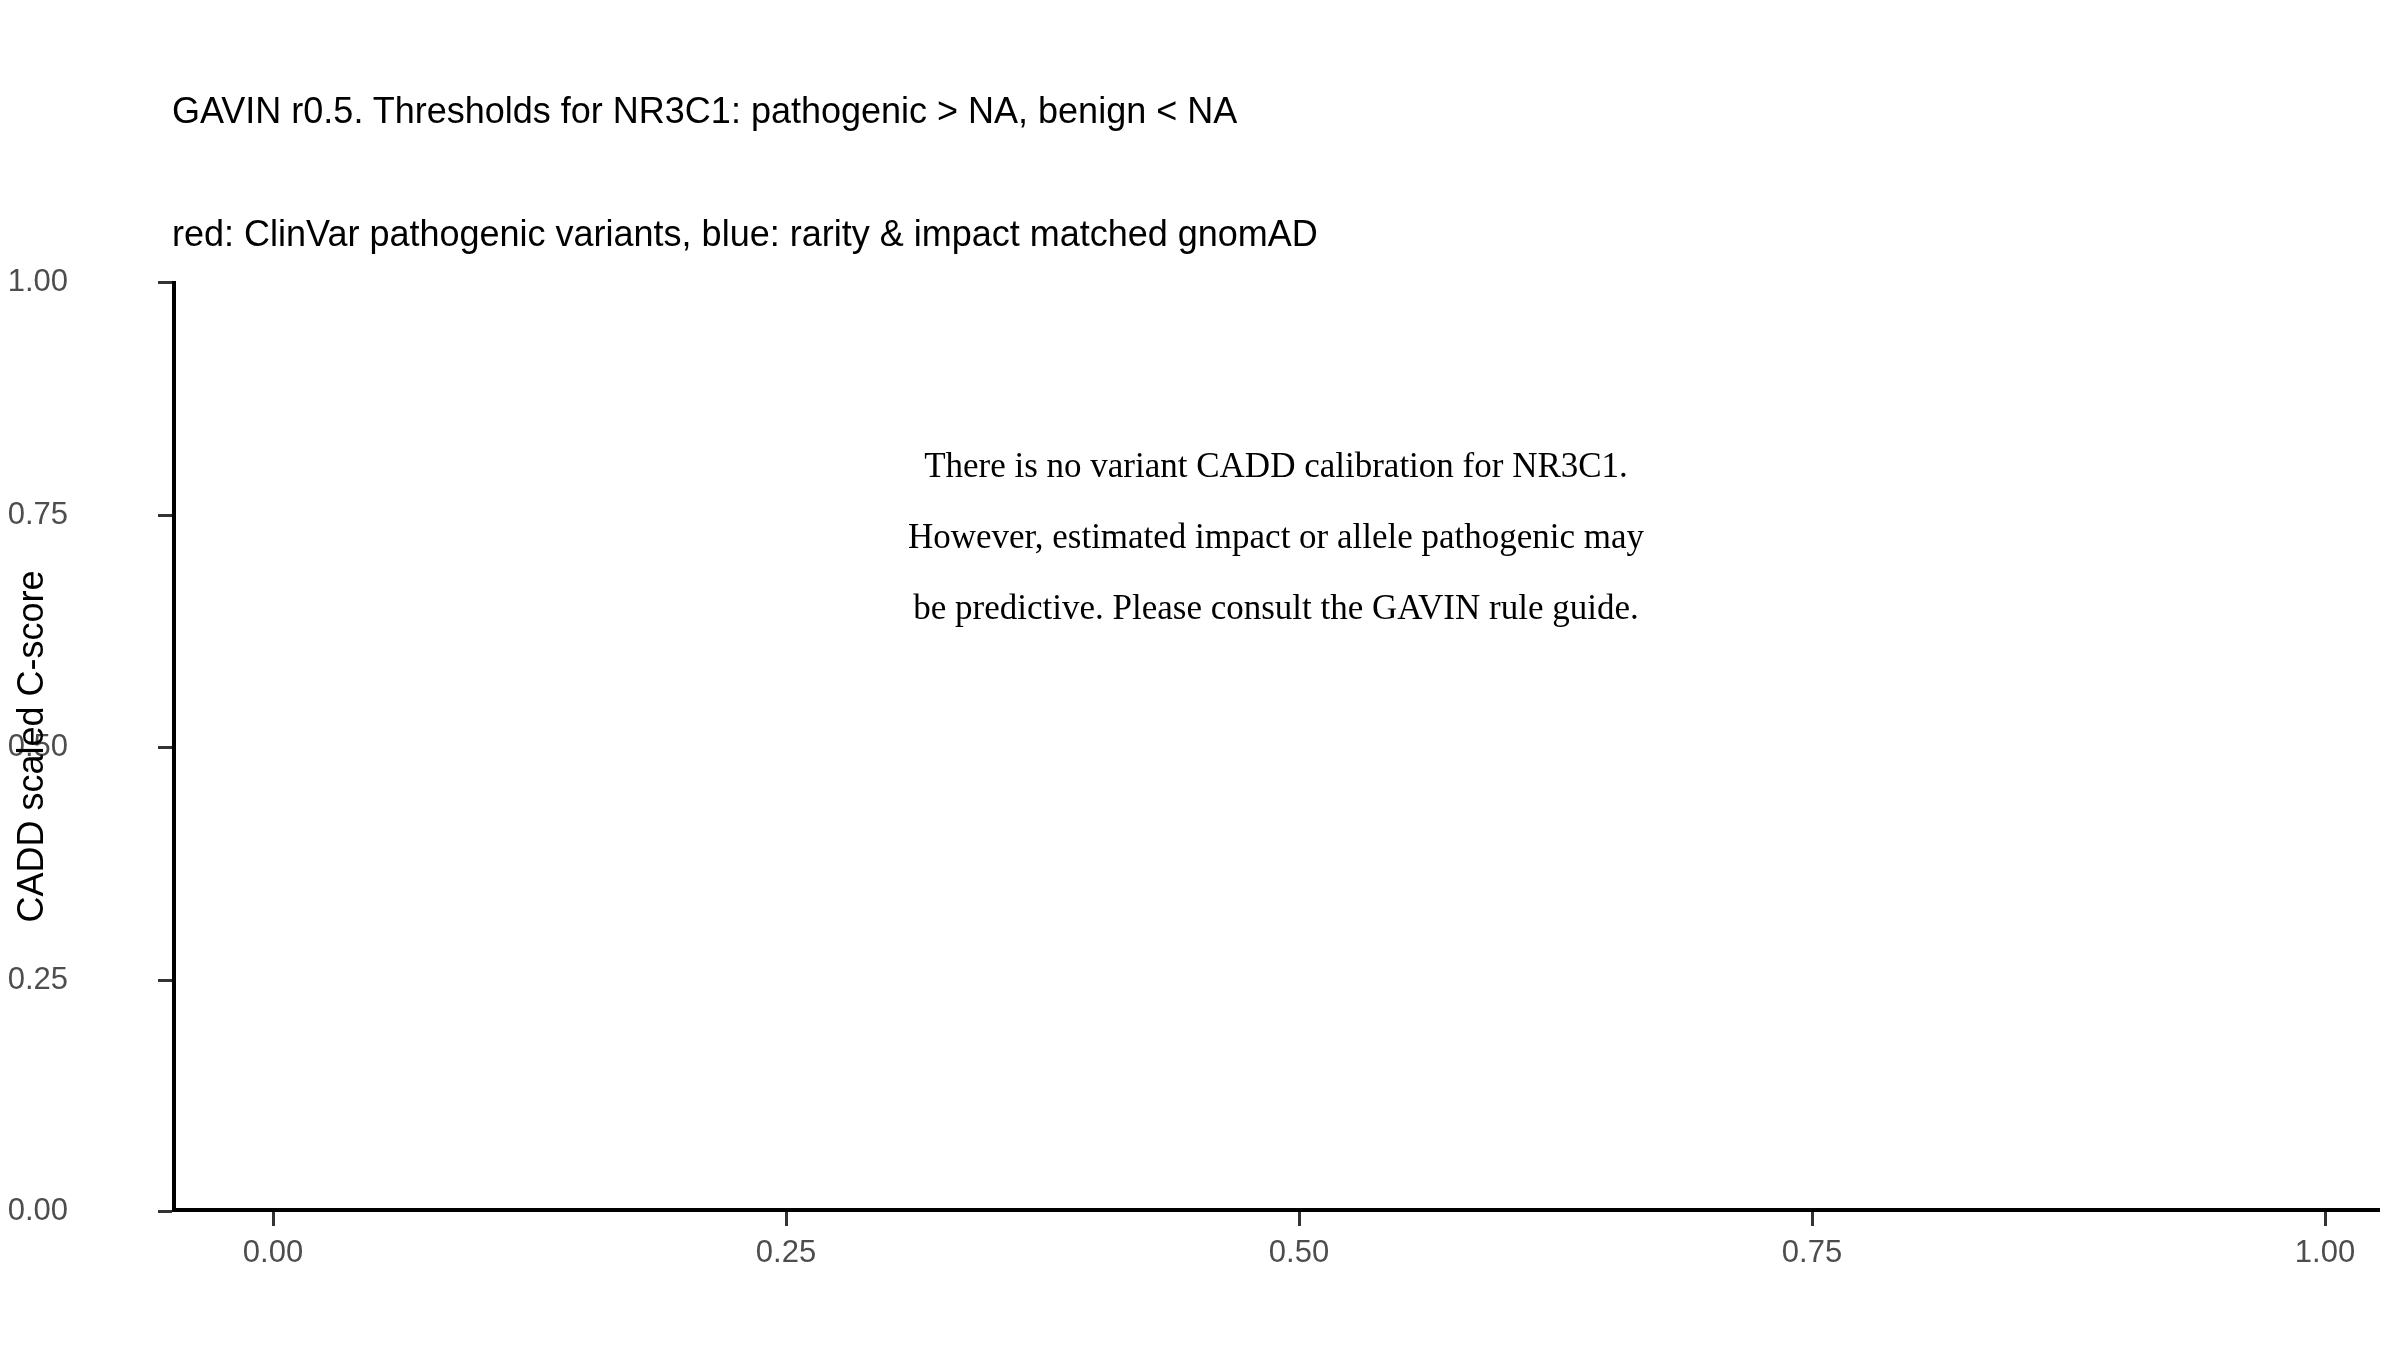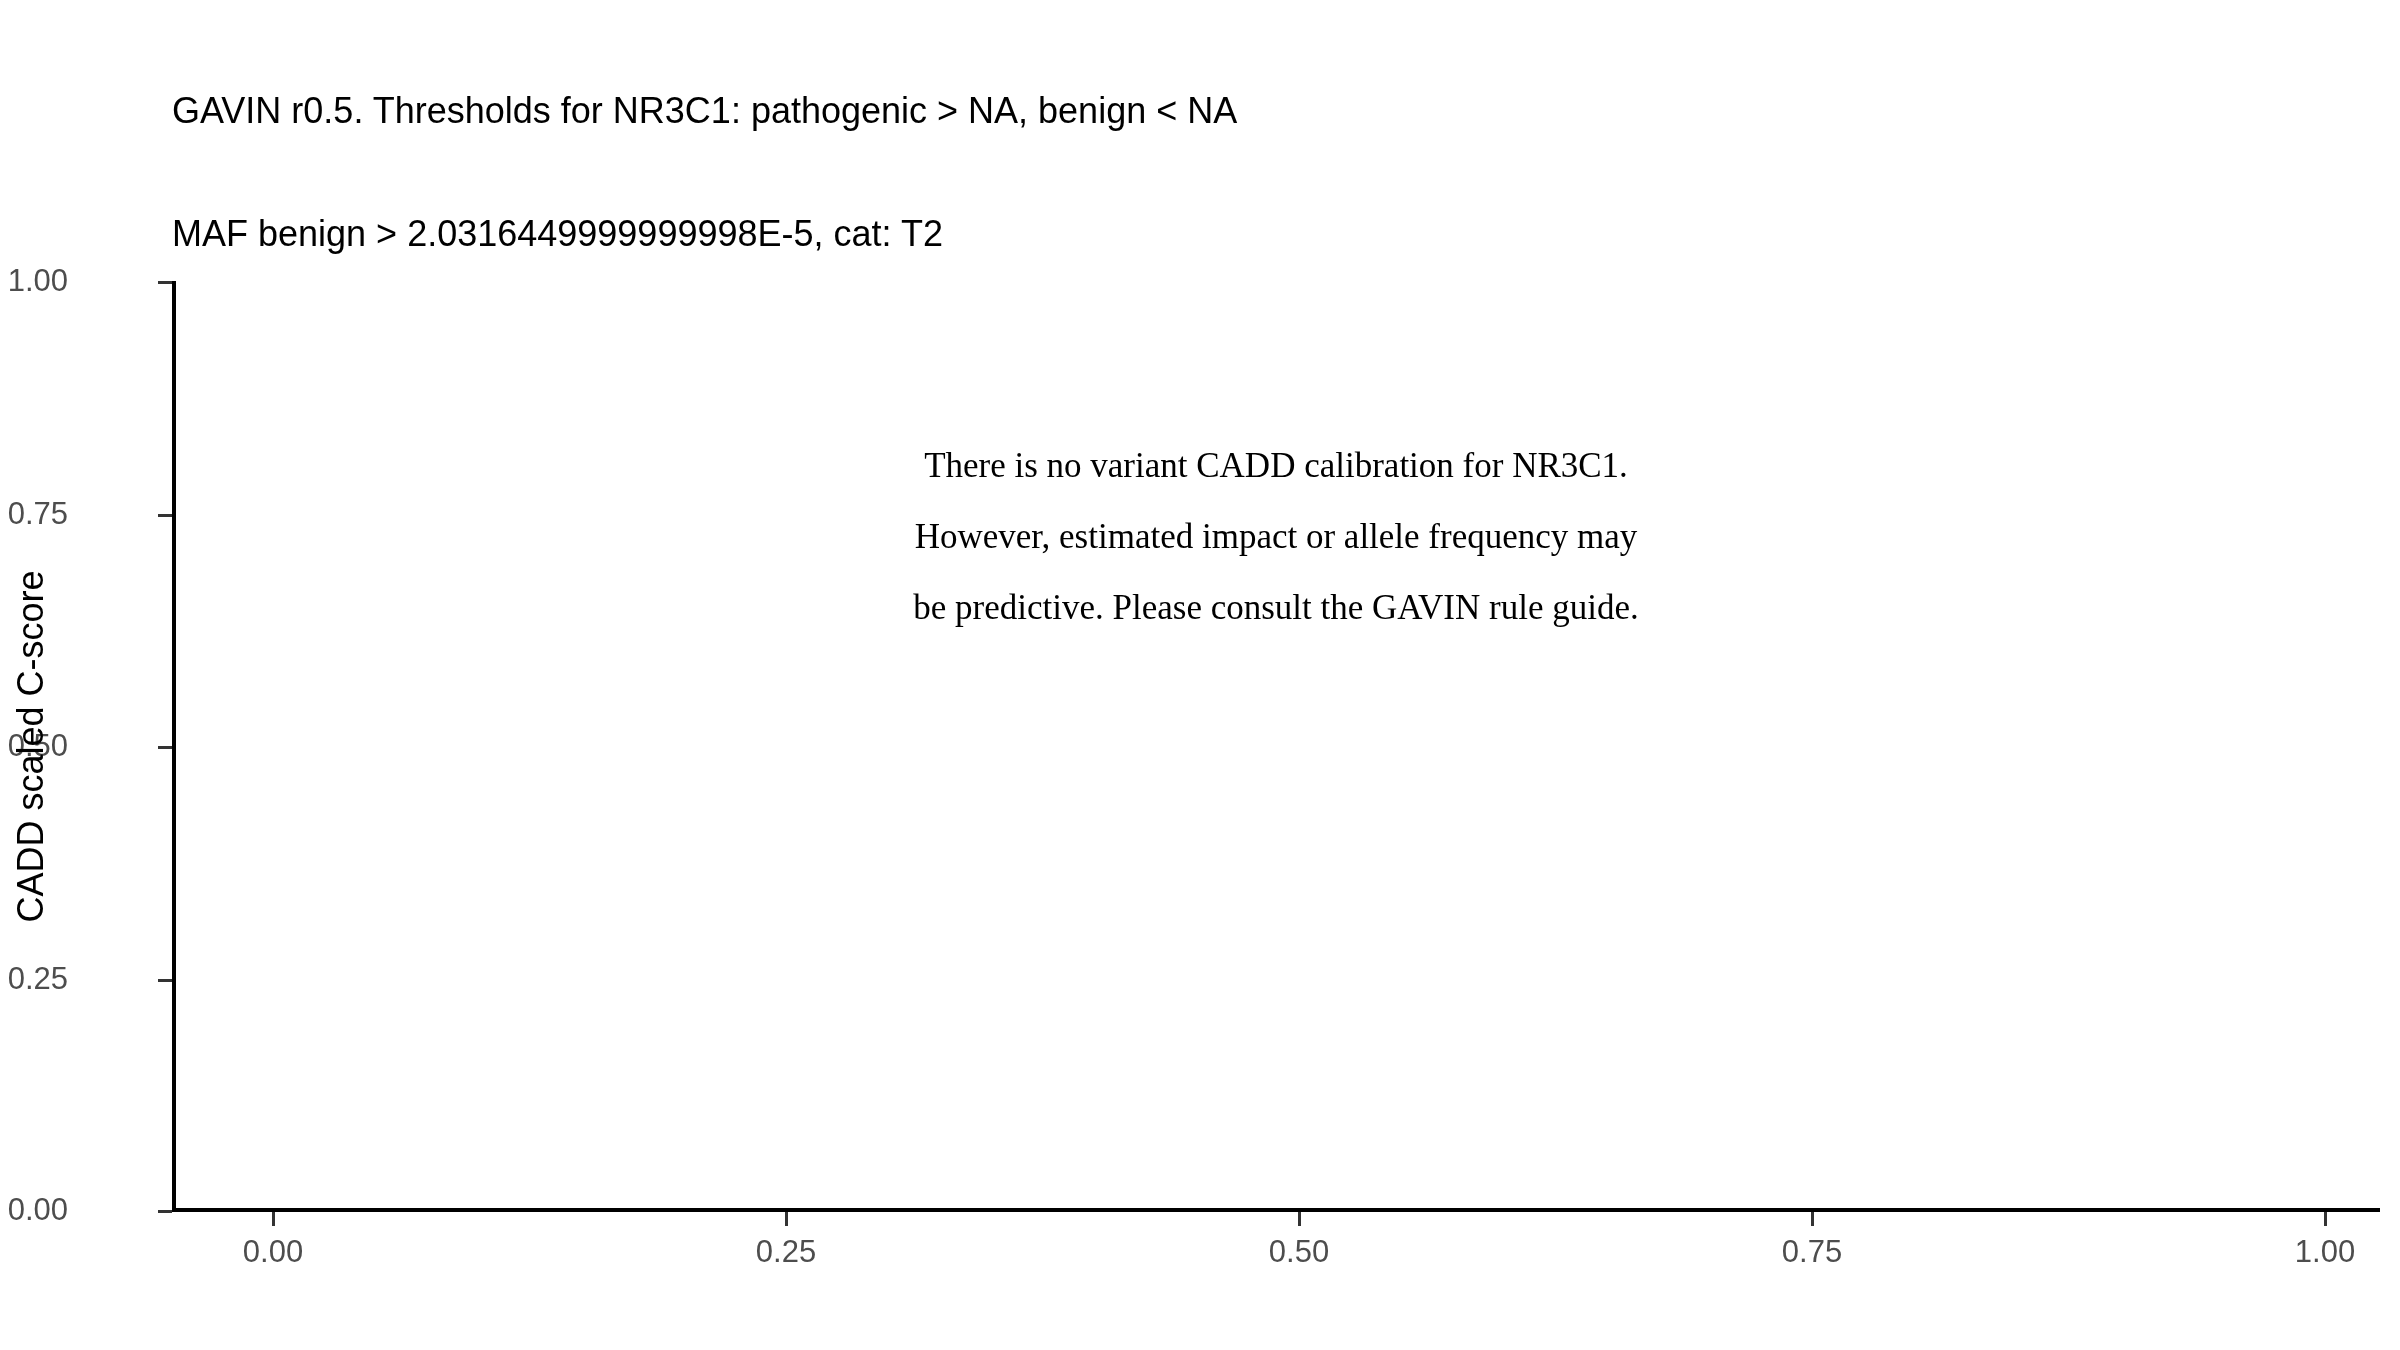--- a/index.html
+++ b/index.html
@@ -144,21 +144,20 @@
     white-space: pre;
   }
 </style>
 </head>
 <body>
 
 <div id="plot-root">
 
   <div id="plot-title">
     <span class="title-line">GAVIN r0.5. Thresholds for NR3C1: pathogenic &gt; NA, benign &lt; NA</span>
-    <span class="title-line">MAF benign &gt; 2.0316449999999998E-5, cat: T2</span>
     <span class="title-line">red: ClinVar pathogenic variants, blue: rarity &amp; impact matched gnomAD</span>
     <span class="title-line">variants, green: RefSeq exons, grey: genome-wide fallback threshold</span>
   </div>
 
   <div id="panel"></div>
 
   <div id="axis-line-y"></div>
   <div id="axis-line-x"></div>
 
   <div class="y-tick-mark" style="top:281px;"></div>
@@ -189,17 +188,17 @@
 
   <div class="x-tick-mark" style="left:1811px;"></div>
   <div class="x-tick-label" style="left:1812px;">0.75</div>
 
   <div class="x-tick-mark" style="left:2324px;"></div>
   <div class="x-tick-label" style="left:2325px;">1.00</div>
 
 
   <div id="panel-annotation">
     <span class="annot-line">There is no variant CADD calibration for NR3C1.</span>
-    <span class="annot-line">However, estimated impact or allele frequency may</span>
+    <span class="annot-line">However, estimated impact or allele pathogenic may</span>
     <span class="annot-line">be predictive. Please consult the GAVIN rule guide.</span>
   </div>
 
 </div>
 
 </body></html>

